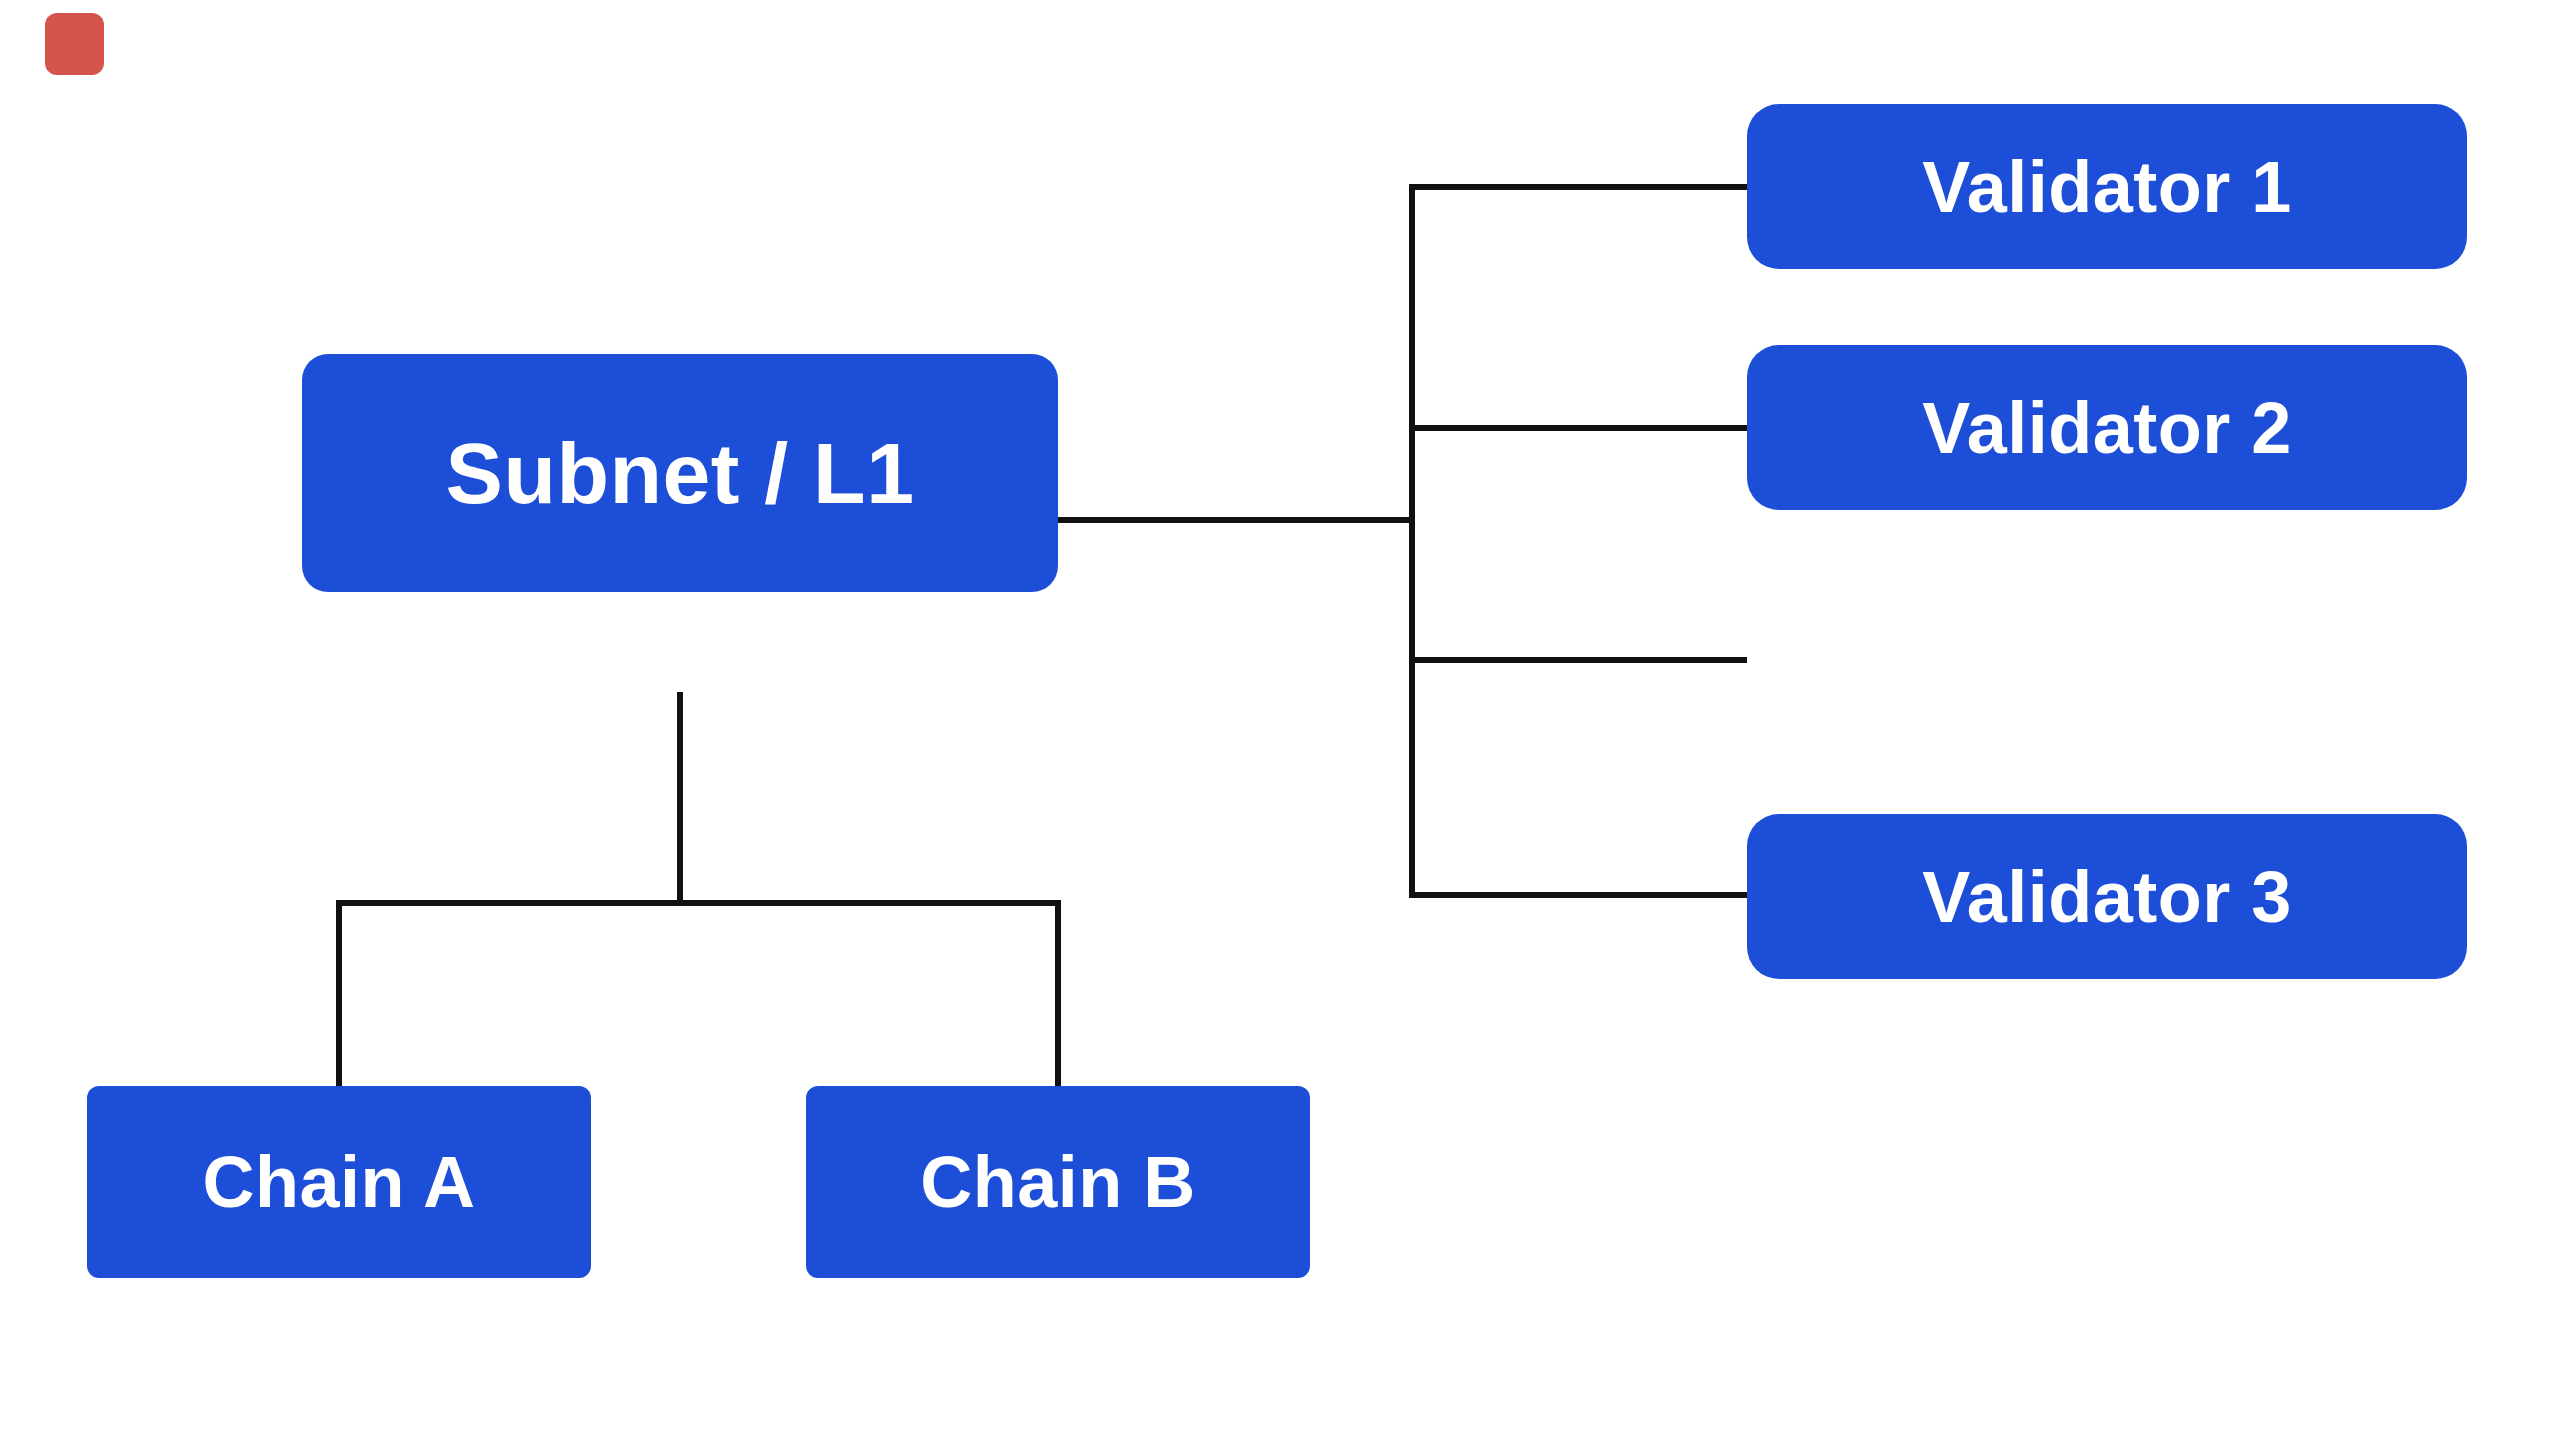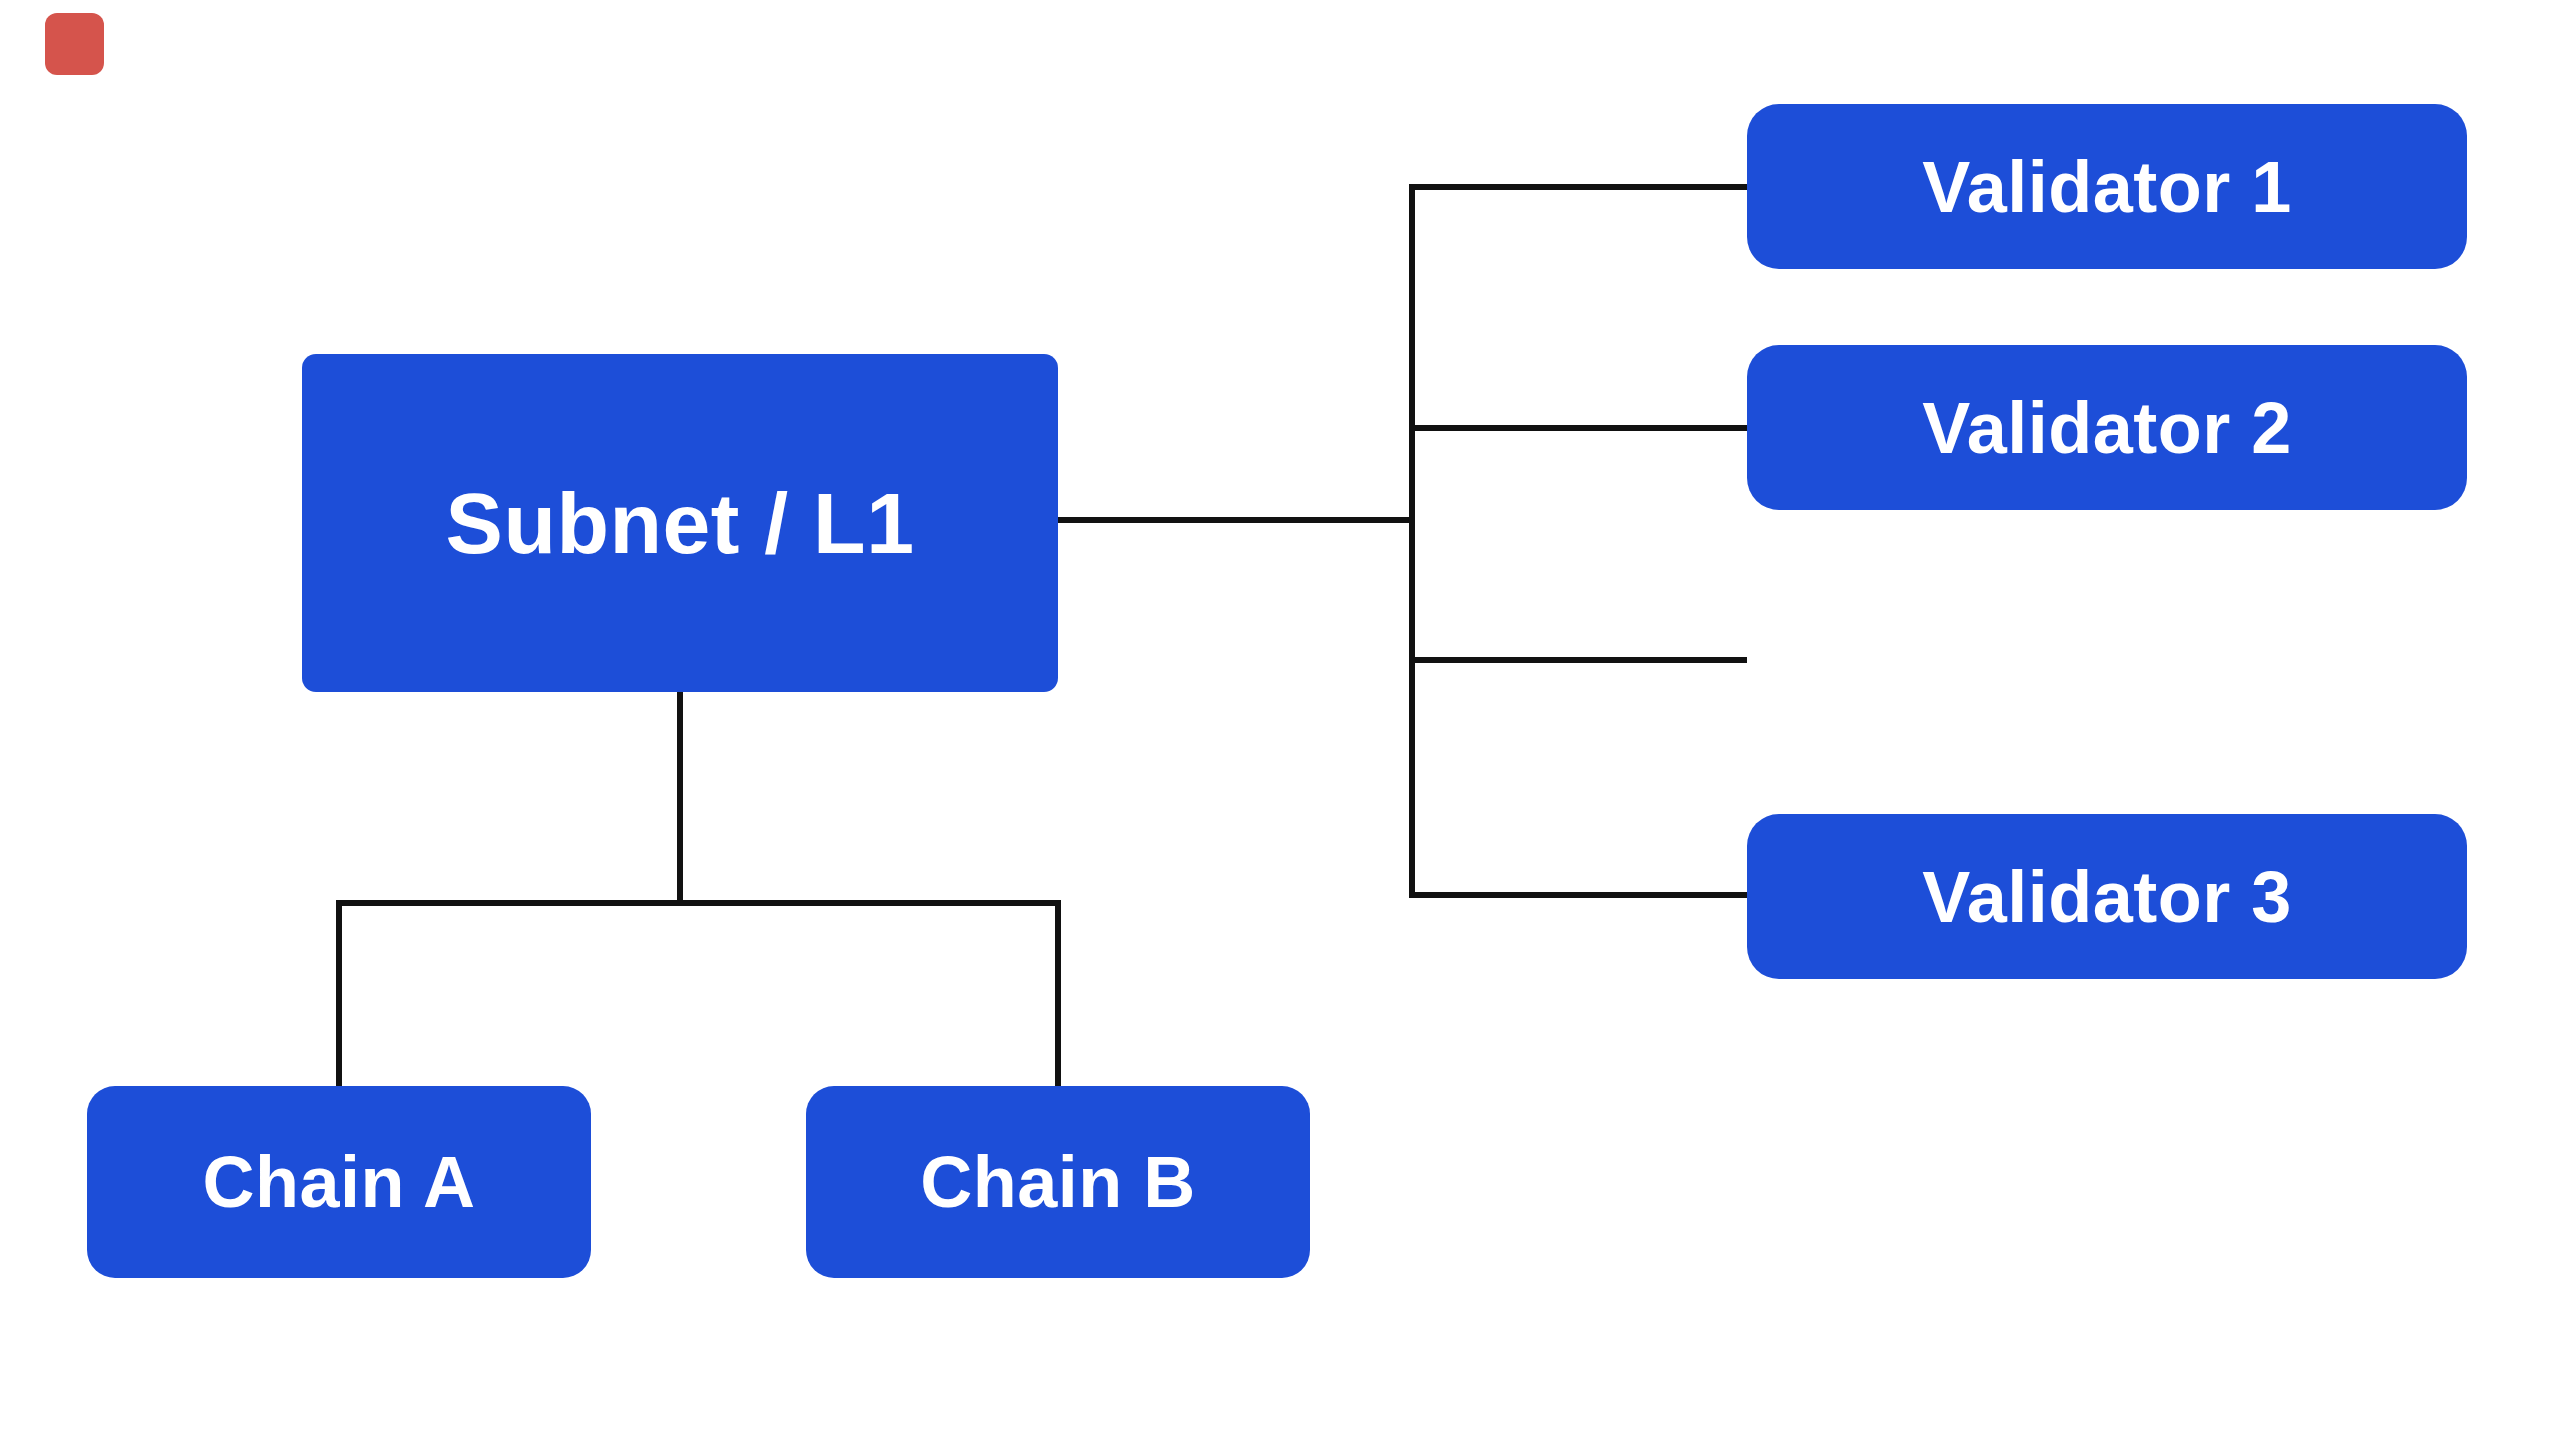--- a/index.html
+++ b/index.html
@@ -27,38 +27,38 @@
     display: flex;
     align-items: center;
     justify-content: center;
     text-align: center;
     line-height: 1;
     letter-spacing: 0.5px;
     box-sizing: border-box;
   }
   .node--root {
     left: 302px; top: 354px;
-    width: 756px; height: 338px;
-    border-radius: 14px;
+    width: 756px; height: 238px;
+    border-radius: 26px;
     font-size: 86px;
   }
   .node--validator {
     left: 1747px;
     width: 720px; height: 165px;
     border-radius: 32px;
     font-size: 72px;
   }
   .node--v1 { top: 104px; }
   .node--v2 { top: 345px; }
   .node--v3 { top: 577px; }
   .node--v4 { top: 814px; }
   .node--chain {
     top: 1086px;
     width: 504px; height: 192px;
-    border-radius: 28px;
+    border-radius: 12px;
     font-size: 72px;
   }
   .node--chain-a { left: 87px; }
   .node--chain-b { left: 806px; }
   .accent-square {
     position: absolute;
     left: 45px; top: 13px;
     width: 59px; height: 62px;
     border-radius: 12px;
     background: #D5544C;

